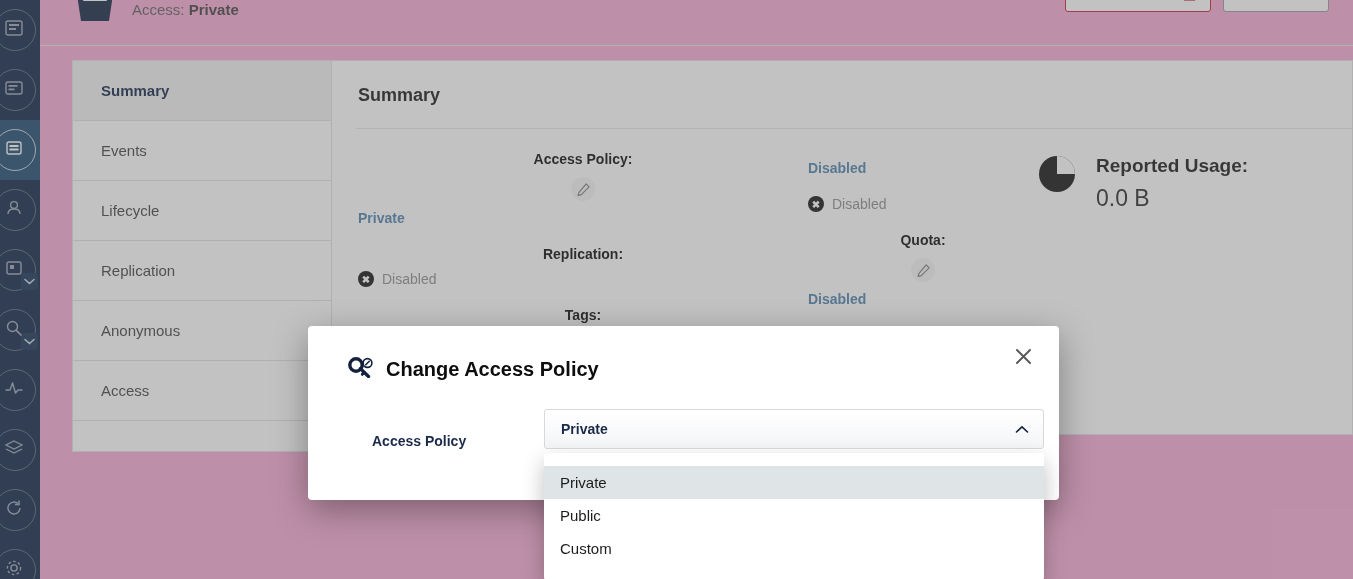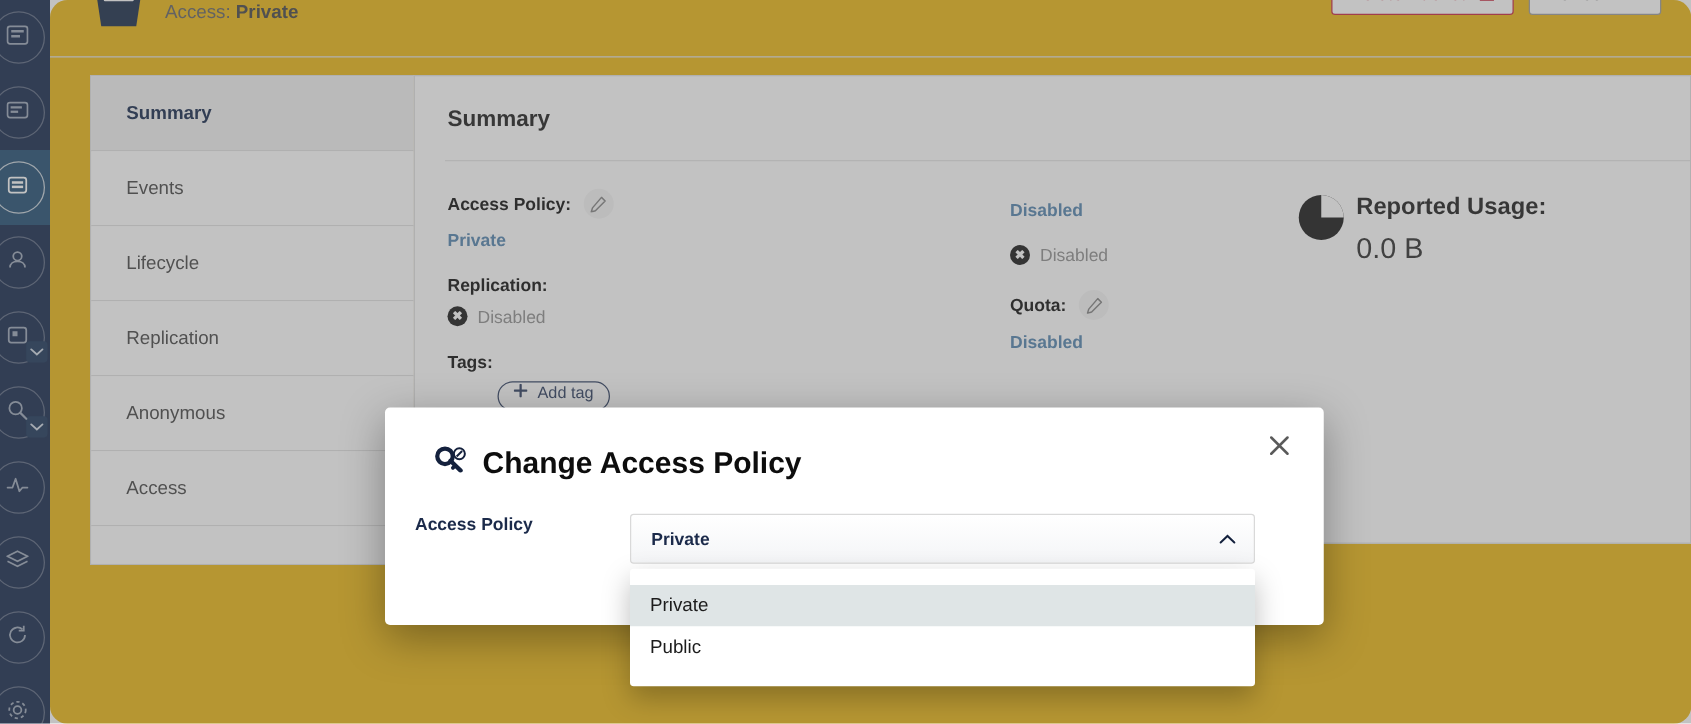--- a/index.html
+++ b/index.html
@@ -36,22 +36,21 @@
   .rail-caret {
     position: absolute; right: 2px; bottom: 10px;
     width: 17px; height: 17px; border-radius: 3px;
     background: #0e2a50;
     display: flex; align-items: center; justify-content: center;
   }
 
   
   .page {
     position: absolute; left: 40px; top: 0; right: 0; bottom: 0;
-    background: #eab308;
-    border-radius: 14px;
+    background: #f9a8d4;
   }
   .page-header {
     position: relative; height: 46px;
     padding: 0 24px 0 32px;
     display: flex; align-items: flex-start; justify-content: space-between;
     border-bottom: 1px solid #e2e2e2;
   }
   .bucket-id { display: flex; align-items: center; gap: 14px; margin-top: -14px; }
   .bucket-icon { width: 46px; height: 40px; }
   .bucket-meta { font-size: 15px; color: #5b5b5b; margin-top: 6px; }
@@ -89,26 +88,26 @@
     padding: 24px 0 0 26px; align-self: flex-start; min-height: 375px;
   }
   .panel-title { font-size: 18px; font-weight: 700; color: #111; }
   .panel-rule { height: 1px; background: #e6e6e6; margin: 22px 0 0 -2px; }
 
   .summary-grid {
     display: flex; padding-top: 22px;
   }
   .col-a { width: 450px; }
   .col-b { width: 230px; }
-  .col-c { display: flex; gap: 9px; align-items: flex-start; padding-top: 4px; }
+  .col-c { display: flex; gap: 20px; align-items: flex-start; padding-top: 4px; }
 
   .field { margin-bottom: 20px; }
   .field-label {
     display: flex; align-items: center; gap: 10px;
-    font-size: 14px; font-weight: 700; color: #000;
+    font-size: 14px; font-weight: 700; color: #000; flex-direction: column;
   }
   .field-value { font-size: 14px; margin-top: 9px; color: #4a7eab; font-weight: 700; }
   .field-value.muted {
     color: #8a8a8a; font-weight: 400;
     display: flex; align-items: center; gap: 8px;
   }
   .edit-btn {
     width: 24px; height: 24px; border-radius: 50%;
     background: rgba(0,0,0,0.045);
     display: inline-flex; align-items: center; justify-content: center;
@@ -144,25 +143,25 @@
     z-index: 11;
   }
   .modal-close {
     position: absolute; right: 22px; top: 16px;
     width: 28px; height: 28px; border: none; background: transparent;
     cursor: pointer; display: flex; align-items: center; justify-content: center;
   }
   .modal-title {
     display: flex; align-items: center; gap: 12px;
     padding: 30px 0 0 40px;
-    font-size: 24px; font-weight: 700; color: #0d0d0d;
+    font-size: 20px; font-weight: 700; color: #0d0d0d;
   }
   .modal-row {
-    display: flex; align-items: flex-start;
-    padding: 26px 0 0 24px;
+    display: flex; align-items: flex-end;
+    padding: 26px 0 0 64px;
   }
   .modal-row-label {
     width: 172px; font-size: 14px; font-weight: 700; color: #1b2a4a;
   }
 
   
   .select-wrap { position: relative; width: 500px; z-index: 12; }
   .select-box {
     height: 40px; width: 500px;
     border: 1px solid #d9d9d9; border-radius: 3px;
@@ -446,17 +445,20 @@
             </svg>
           </span>
         </div>
         <div class="select-menu" id="options-slot">
             <div class="select-option highlight">
               <span>Private</span>
             </div>
             <div class="select-option">
               <span>Public</span>
             </div>
+            <div class="select-option">
+              <span>Custom</span>
+            </div>
           </div>
       </div>
     </div>
   </div>
 </div>
 
 </body></html>

